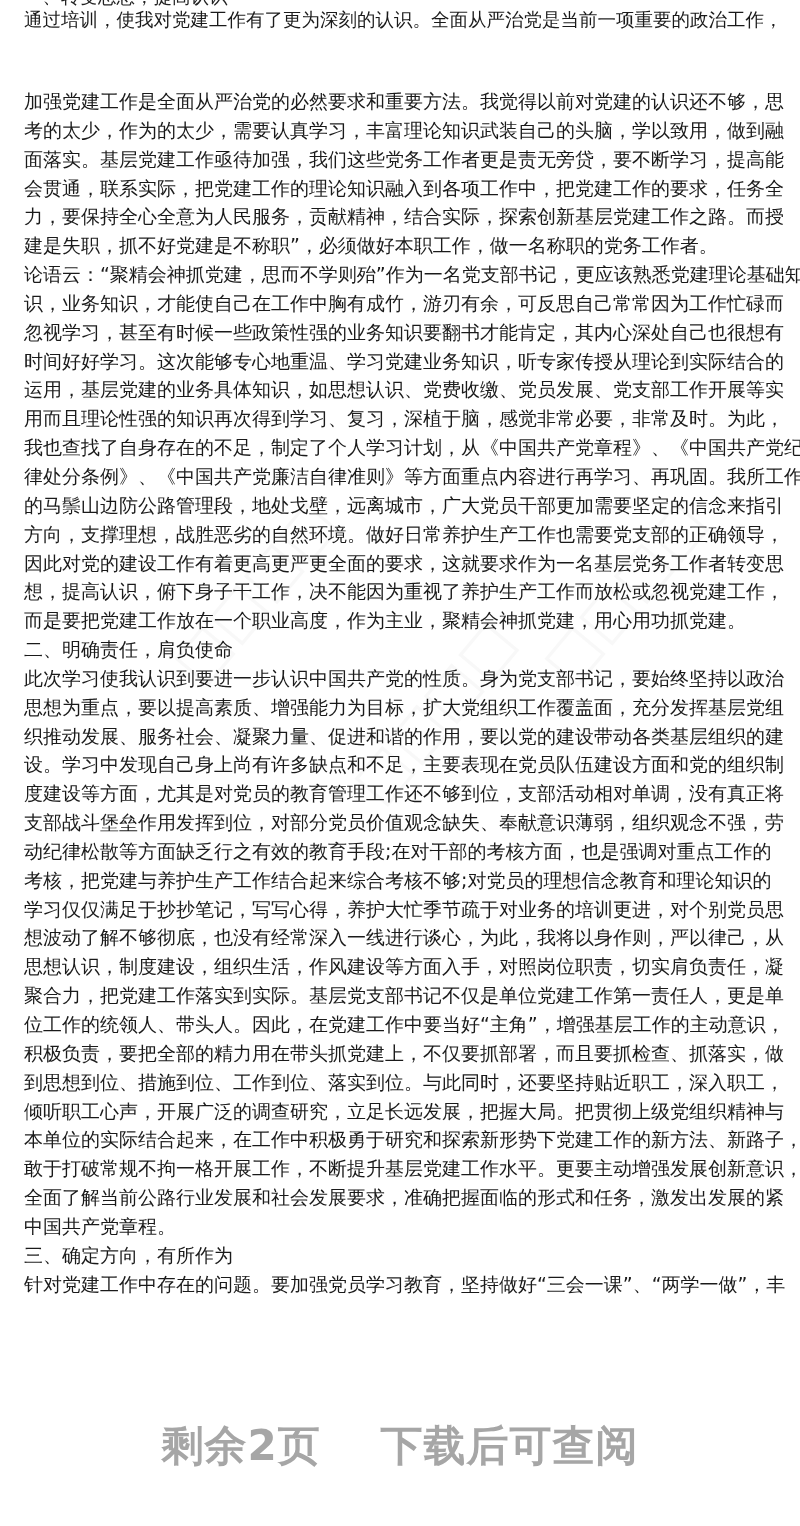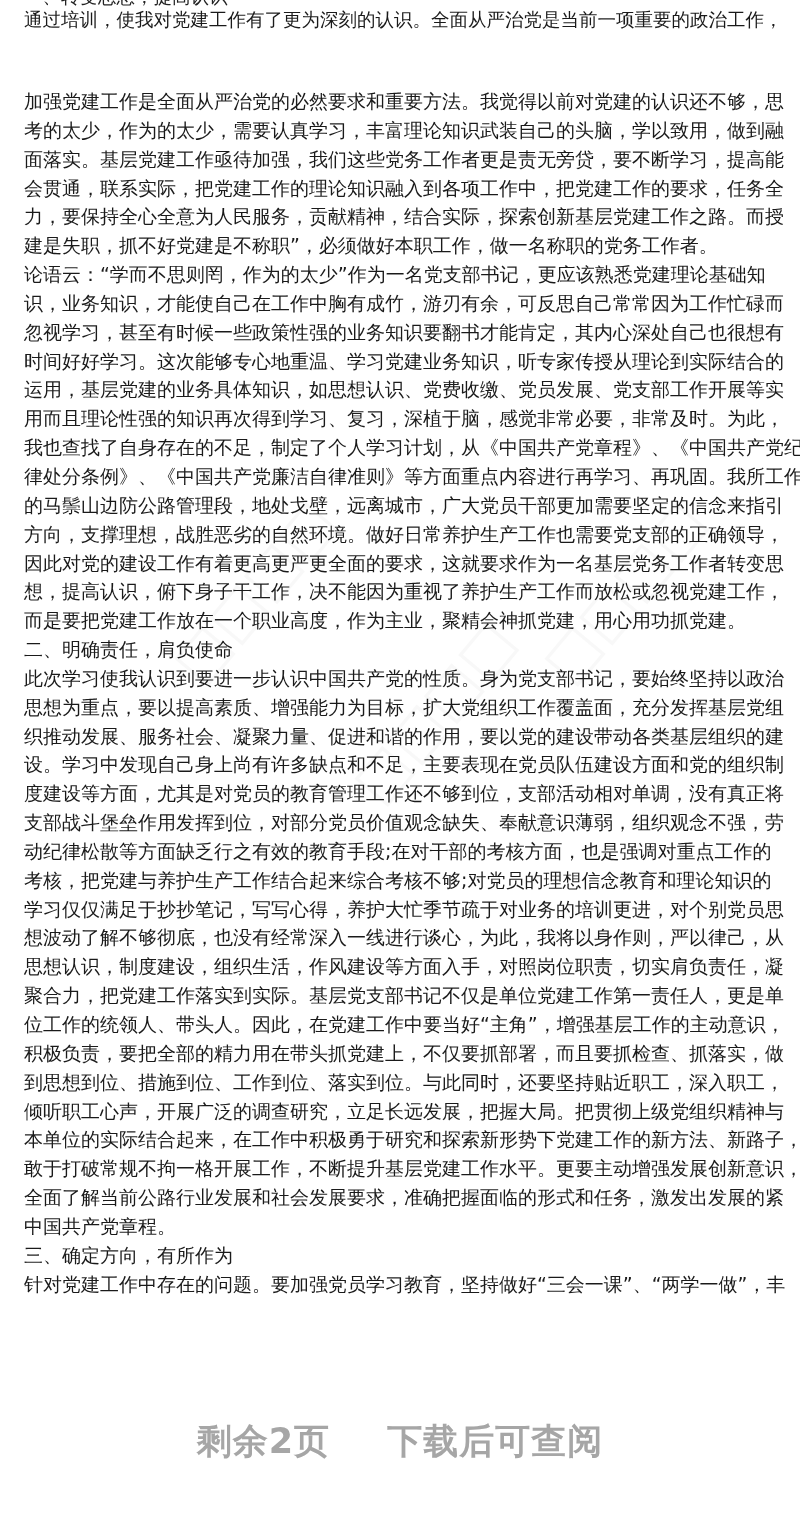--- a/index.html
+++ b/index.html
@@ -5,42 +5,42 @@
     html, body { margin: 0; padding: 0; background: #ffffff; }
     body { width: 800px; height: 1526px; position: relative; overflow: hidden;
       font-family: "DejaVu Sans", "Liberation Sans", sans-serif; color: #1a1a1a; }
     .page { position: absolute; left: 0; top: 0; width: 800px; height: 1526px; padding-left: 20px; }
     .cutline { position: absolute; left: 24px; top: -15px; font-size: 18.5px; line-height: 24px; white-space: nowrap; color: #222; }
     .first { position: absolute; left: 24px; top: 6px; font-size: 18.5px; line-height: 28px; white-space: nowrap; }
     .body { position: absolute; left: 24px; top: 87px; width: 760px; font-size: 19px; line-height: 28.85px; }
     .body p { margin: 0; white-space: nowrap; }
     .watermark { position: absolute; font-size: 60px; color: rgba(200,200,200,0.12); transform: rotate(-50deg); pointer-events: none; white-space: nowrap; }
     .footer { position: absolute; left: 0; width: 800px; top: 1418px; text-align: center; font-family: "DejaVu Sans", sans-serif;
-      font-weight: bold; font-size: 35px; color: #a6a6a6; letter-spacing: 1px; }
+      font-weight: bold; font-size: 42px; color: #a6a6a6; letter-spacing: 1px; }
     .footer span { margin: 0 22px; }
   </style>
 </head>
 <body>
 
 <div class="page">
   <div class="cutline">一、转变思想，提高认识</div>
   <div class="first">通过培训，使我对党建工作有了更为深刻的认识。全面从严治党是当前一项重要的政治工作，</div>
 
   <div class="watermark" style="left:150px; top:560px;">☐☐☐☐</div>
   <div class="watermark" style="left:330px; top:680px;">☐☐☐☐</div>
   <div class="watermark" style="left:520px; top:560px;">☐☐☐☐</div>
 
   <div class="body" id="body-lines">
       <p>加强党建工作是全面从严治党的必然要求和重要方法。我觉得以前对党建的认识还不够，思</p>
       <p>考的太少，作为的太少，需要认真学习，丰富理论知识武装自己的头脑，学以致用，做到融</p>
       <p>面落实。基层党建工作亟待加强，我们这些党务工作者更是责无旁贷，要不断学习，提高能</p>
       <p>会贯通，联系实际，把党建工作的理论知识融入到各项工作中，把党建工作的要求，任务全</p>
       <p>力，要保持全心全意为人民服务，贡献精神，结合实际，探索创新基层党建工作之路。而授</p>
       <p>建是失职，抓不好党建是不称职”，必须做好本职工作，做一名称职的党务工作者。</p>
-      <p>论语云：“学而不思则罔，作为的太少”作为一名党支部书记，更应该熟悉党建理论基础知</p>
+      <p>论语云：“聚精会神抓党建，思而不学则殆”作为一名党支部书记，更应该熟悉党建理论基础知</p>
       <p>识，业务知识，才能使自己在工作中胸有成竹，游刃有余，可反思自己常常因为工作忙碌而</p>
       <p>忽视学习，甚至有时候一些政策性强的业务知识要翻书才能肯定，其内心深处自己也很想有</p>
       <p>时间好好学习。这次能够专心地重温、学习党建业务知识，听专家传授从理论到实际结合的</p>
       <p>运用，基层党建的业务具体知识，如思想认识、党费收缴、党员发展、党支部工作开展等实</p>
       <p>用而且理论性强的知识再次得到学习、复习，深植于脑，感觉非常必要，非常及时。为此，</p>
       <p>我也查找了自身存在的不足，制定了个人学习计划，从《中国共产党章程》、《中国共产党纪</p>
       <p>律处分条例》、《中国共产党廉洁自律准则》等方面重点内容进行再学习、再巩固。我所工作</p>
       <p>的马鬃山边防公路管理段，地处戈壁，远离城市，广大党员干部更加需要坚定的信念来指引</p>
       <p>方向，支撑理想，战胜恶劣的自然环境。做好日常养护生产工作也需要党支部的正确领导，</p>
       <p>因此对党的建设工作有着更高更严更全面的要求，这就要求作为一名基层党务工作者转变思</p>

